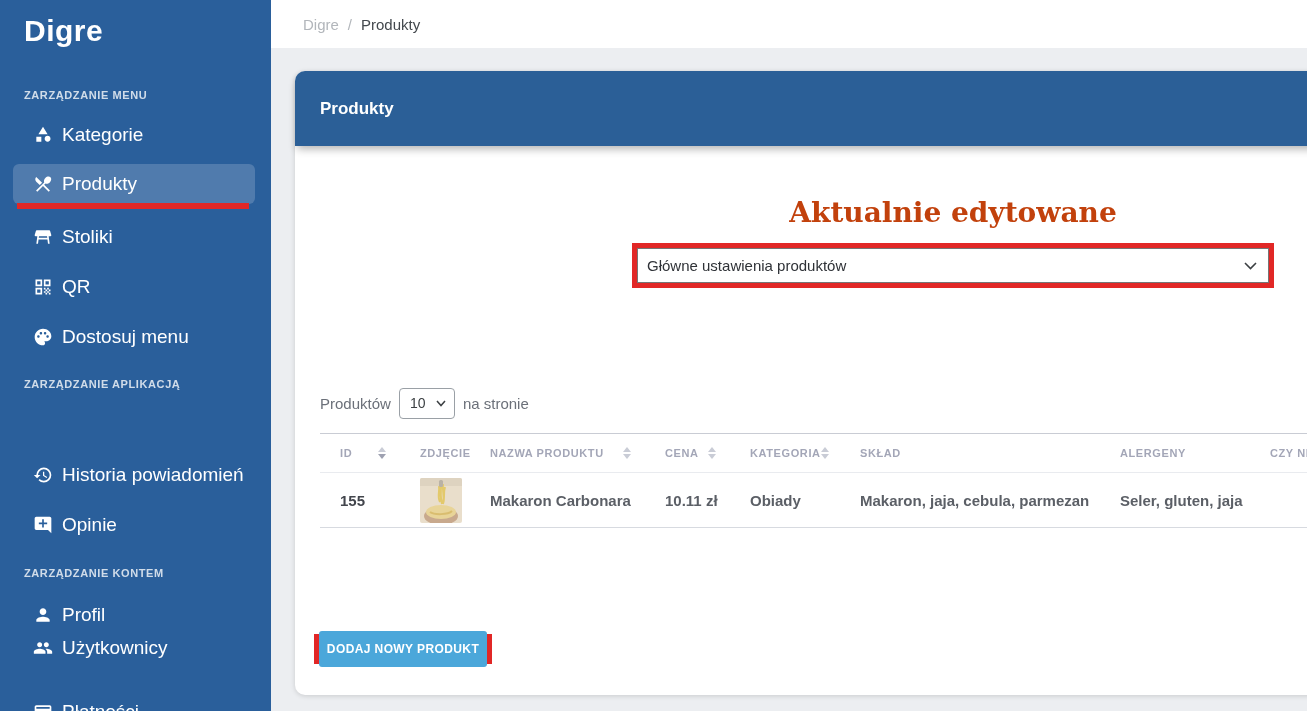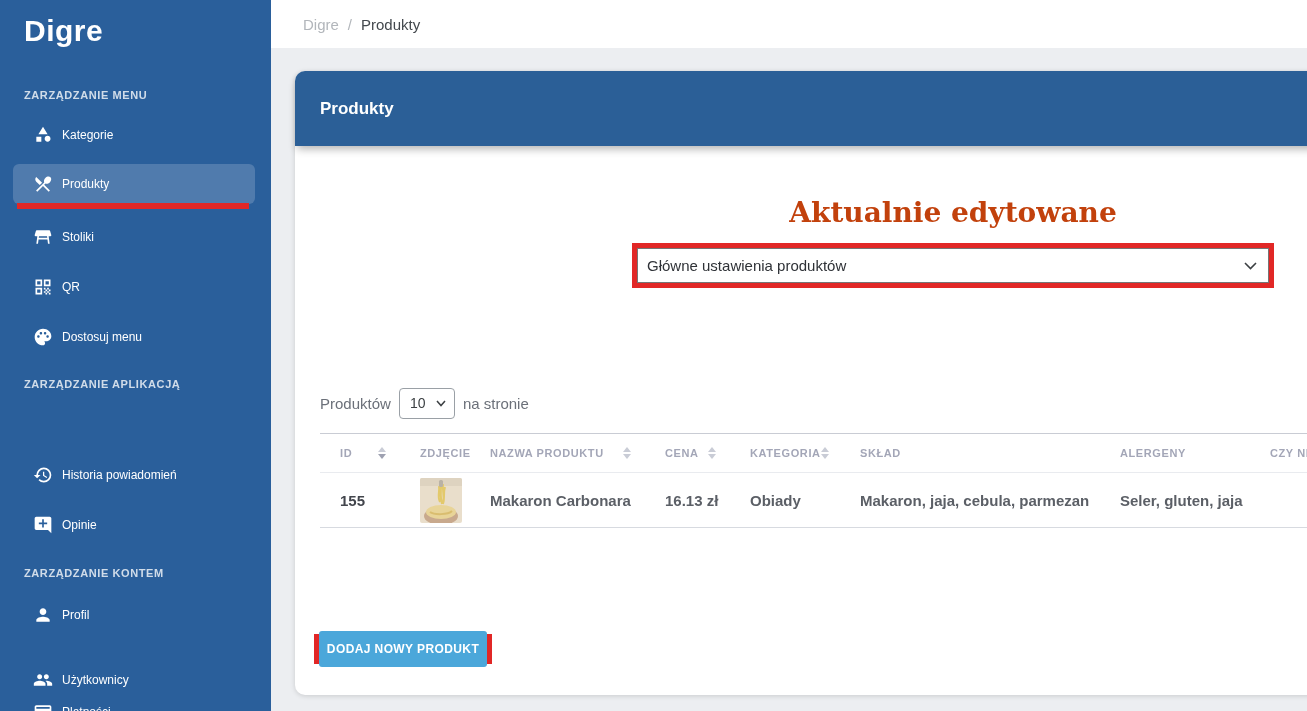--- a/index.html
+++ b/index.html
@@ -19,21 +19,21 @@
     color:#fff; font-size:30px; font-weight:bold; letter-spacing:.5px;
   }
   .section-label {
     position:absolute; left:24px;
     color:rgba(255,255,255,.78); font-size:11px; font-weight:bold;
     letter-spacing:.6px;
   }
   .nav-item {
     position:absolute; left:13px; width:242px; height:40px;
     display:flex; align-items:center; gap:9px; padding-left:20px;
-    color:#fff; font-size:12px; border-radius:6px; cursor:pointer;
+    color:#fff; font-size:19px; border-radius:6px; cursor:pointer;
   }
   .nav-item .ico { width:20px; height:20px; flex:0 0 20px; display:flex; align-items:center; }
   .nav-item.active { background:rgba(255,255,255,.18); }
   .active-underline {
     position:absolute; left:17px; top:203px; width:232px; height:6px;
     background:#e12726; z-index:6;
   }
 
   
   .topbar {
@@ -217,21 +217,21 @@
 
   <div class="nav-item" style="top:595px">
     <span class="ico">
       <svg width="20" height="20" viewBox="0 0 24 24" fill="#fff">
           <path d="M12 12c2.21 0 4-1.79 4-4s-1.79-4-4-4-4 1.79-4 4 1.79 4 4 4zm0 2c-2.67 0-8 1.34-8 4v2h16v-2c0-2.66-5.33-4-8-4z"></path>
         </svg>
     </span>
     <span>Profil</span>
   </div>
 
-  <div class="nav-item" style="top:660px">
+  <div class="nav-item" style="top:628px">
     <span class="ico">
       <svg width="20" height="20" viewBox="0 0 24 24" fill="#fff">
           <path d="M16 11c1.66 0 2.99-1.34 2.99-3S17.66 5 16 5s-3 1.34-3 3 1.34 3 3 3zm-8 0c1.66 0 2.99-1.34 2.99-3S9.66 5 8 5 5 6.34 5 8s1.34 3 3 3zm0 2c-2.33 0-7 1.17-7 3.5V19h14v-2.5C15 14.17 10.33 13 8 13zm8 0c-.29 0-.62.02-.97.05 1.16.84 1.97 1.97 1.97 3.45V19h6v-2.5c0-2.33-4.67-3.5-7-3.5z"></path>
         </svg>
     </span>
     <span>Użytkownicy</span>
   </div>
 
   <div class="nav-item" style="top:692px">
     <span class="ico">
@@ -329,21 +329,21 @@
             <rect width="42" height="45" fill="#e9decb"></rect>
             <rect y="0" width="42" height="8" fill="#ded3c0"></rect>
             <ellipse cx="21" cy="38" rx="17" ry="9" fill="#c8a98d"></ellipse>
             <ellipse cx="21" cy="34" rx="15" ry="7" fill="#e8d498"></ellipse>
             <path d="M10 34c4 3 18 3 22-1" stroke="#d9bd6f" stroke-width="2" fill="none"></path>
             <path d="M19 8c1 6-2 10 1 16M23 6c-1 7 2 11 0 20M21 7c0 8-1 12 1 19M25 9c-2 6 0 12-2 17" stroke="#e3c96b" stroke-width="2" fill="none"></path>
             <rect x="19" y="2" width="4" height="7" rx="1.5" fill="#b9b2a6"></rect>
           </svg>
         </div>
         <div class="td c2">Makaron Carbonara</div>
-        <div class="td c3">16.13 zł</div>
+        <div class="td c3">10.11 zł</div>
         <div class="td c4">Obiady</div>
         <div class="td c5">Makaron, jaja, cebula, parmezan</div>
         <div class="td c6">Seler, gluten, jaja</div>
         <div class="td c7"></div>
       </div>
     </div>
 
 
     <div class="button-annotation">
       <button class="add-btn">DODAJ NOWY PRODUKT</button>

